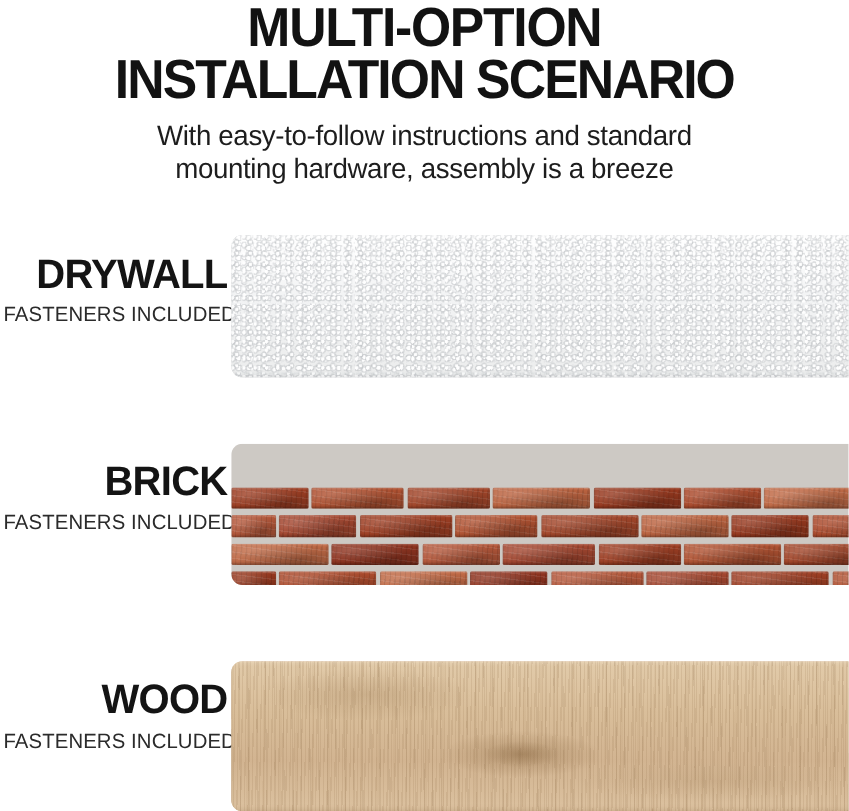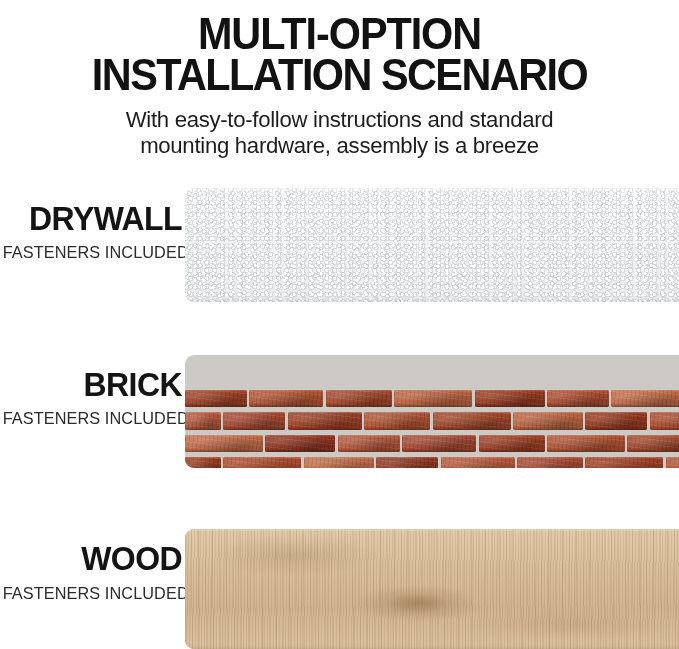--- a/index.html
+++ b/index.html
@@ -8,21 +8,21 @@
     background:#ffffff;
     font-family:"Liberation Sans", sans-serif;
     overflow:hidden;
     position:relative;
     -webkit-font-smoothing:antialiased;
   }
 
   
   .header{
     width:679px;
-    padding-top:14px;
+    padding-top:3px;
     text-align:center;
   }
   .title{
     font-weight:bold;
     color:#121212;
     font-size:44px;
     line-height:0.93;
     letter-spacing:-1.1px;
     transform:scaleX(0.94);
     transform-origin:center top;

